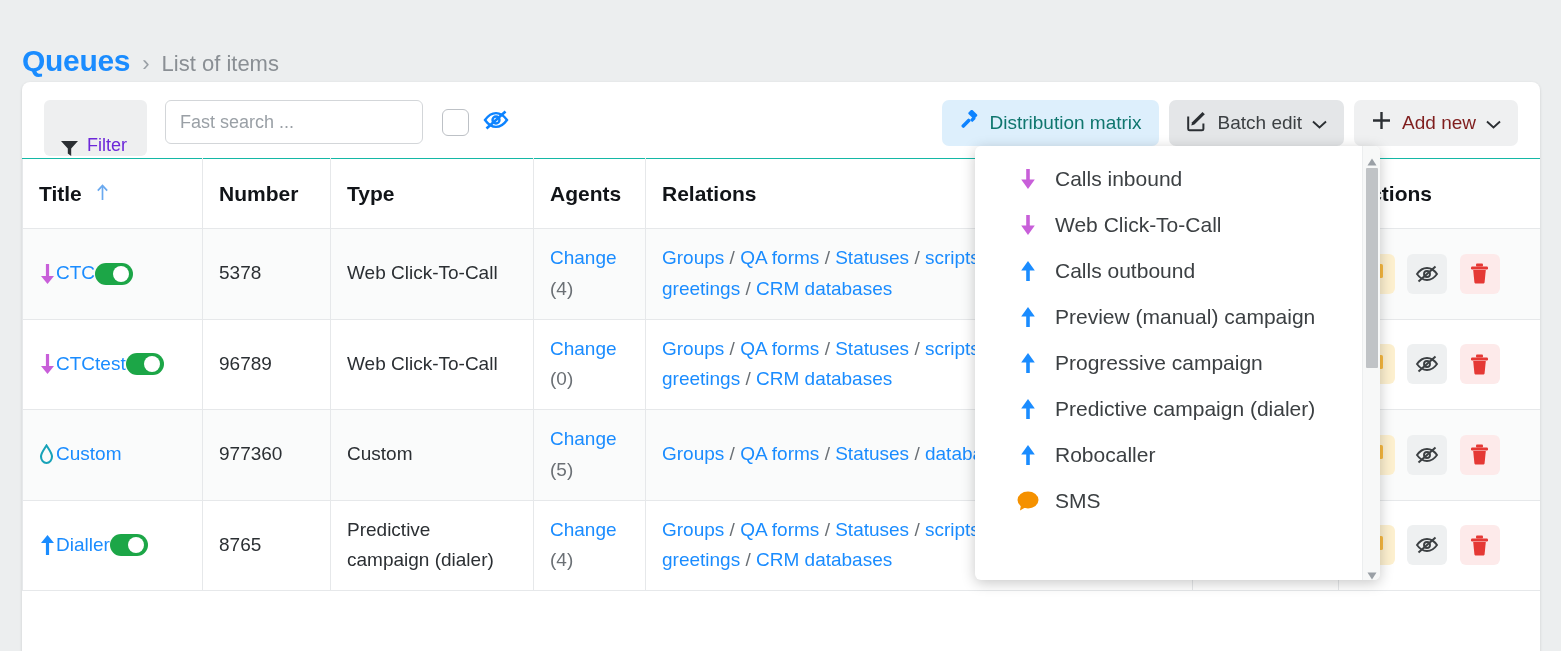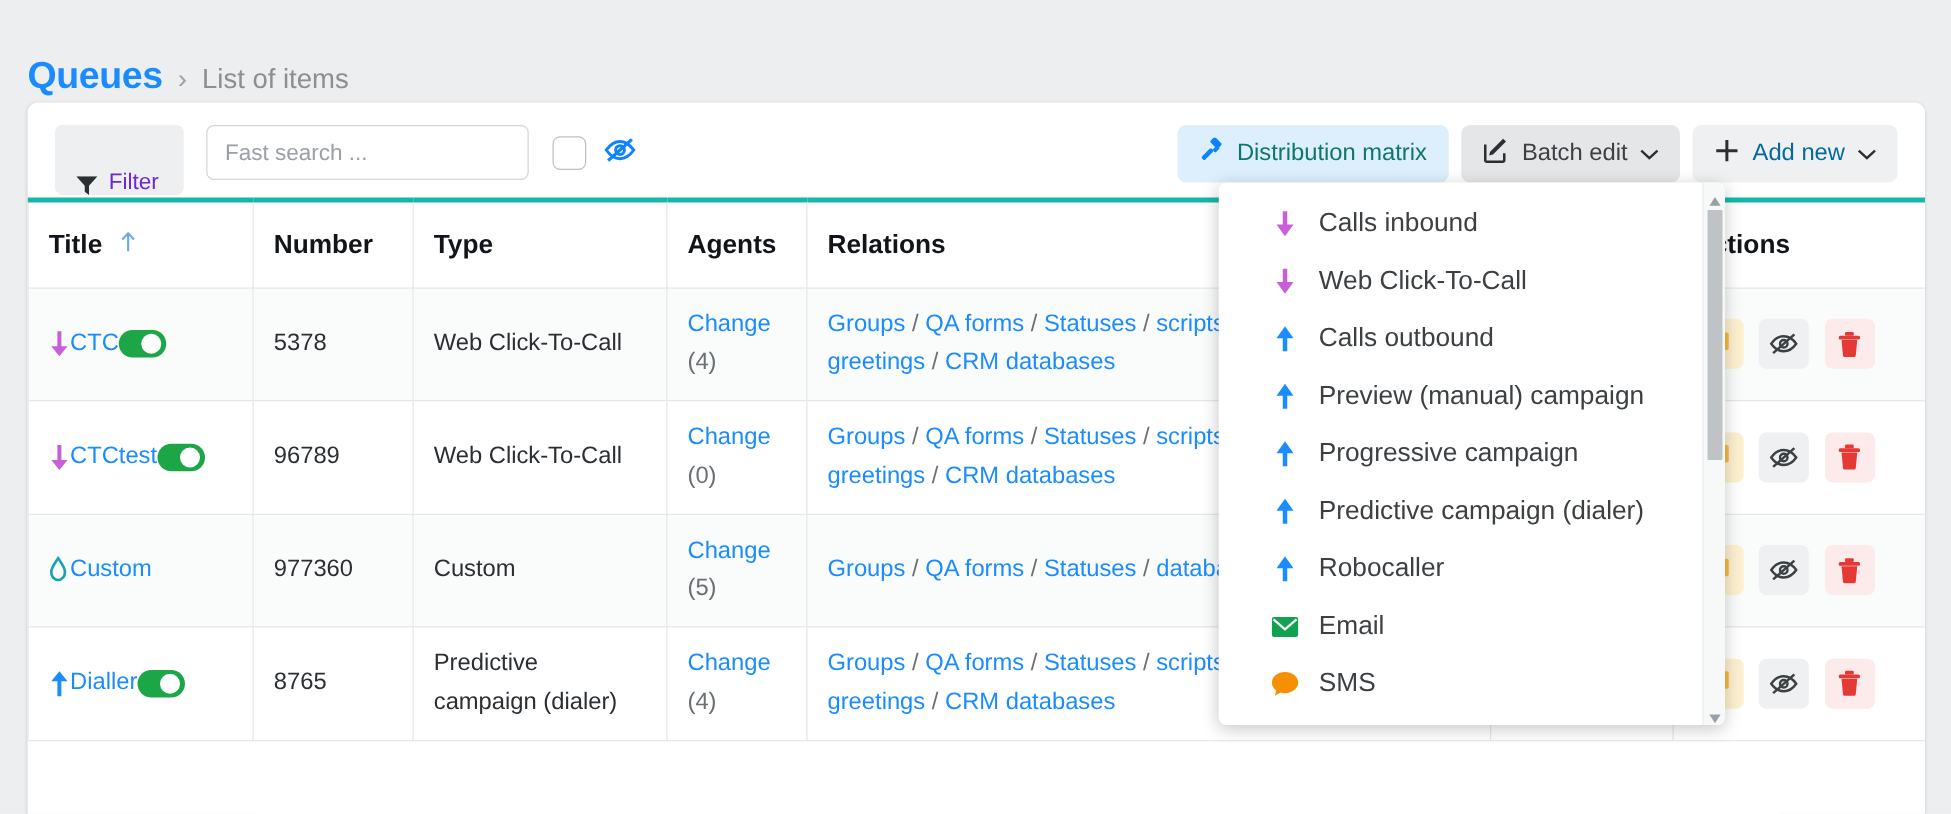--- a/index.html
+++ b/index.html
@@ -80,34 +80,34 @@
     position: relative;
   }
   .btn-batch::after {
     content: ""; position: absolute;
     left: 50%; bottom: -9px; margin-left: -9px;
     width: 0; height: 0;
     border-left: 9px solid transparent;
     border-right: 9px solid transparent;
     border-bottom: 9px solid #ffffff;
   }
-  .btn-add { background: #eff0f1; color: #0369a1; }
+  .btn-add { background: #eff0f1; color: #7f1d1d; }
   .caret { width: 15px; height: 9px; display: inline-block; }
 
   
   .tbl-wrap { position: relative; }
   table.grid { border-collapse: collapse; width: 1518px; table-layout: fixed; }
   table.grid th, table.grid td {
     border: 1px solid #e6e8ea;
     border-top: none; border-left: none;
     vertical-align: middle;
   }
   table.grid th:first-child, table.grid td:first-child { border-left: 1px solid #e6e8ea; }
   table.grid th {
-    border-top: 4px solid #14b8a6;
+    border-top: 1px solid #14b8a6;
     padding: 17px 16px;
     text-align: left;
     font-size: 21px; font-weight: bold; color: #111418;
     font-family: "Liberation Sans Narrow", "Liberation Sans", sans-serif;
     font-stretch: condensed;
     background: #fff;
     height: 70px;
   }
   table.grid td {
     padding: 14px 16px;
@@ -586,29 +586,20 @@
           <span class="dd-ico">
             <svg width="20" height="22" viewBox="0 0 20 22">
       <line x1="10" y1="21" x2="10" y2="8" stroke="#1a8cff" stroke-width="3.6"></line>
       <polygon points="3.2,10.5 16.8,10.5 10,1" fill="#1a8cff"></polygon>
             </svg>
           </span>
           <span>Robocaller</span>
         </div>
         <div class="dd-item">
           <span class="dd-ico">
-            <svg width="22" height="17" viewBox="0 0 22 17">
-      <rect x="0.5" y="0.5" width="21" height="16" rx="1.8" fill="#12a150"></rect>
-      <polyline points="1.8,2.5 11,10.5 20.2,2.5" fill="none" stroke="#ffffff" stroke-width="1.8"></polyline>
-            </svg>
-          </span>
-          <span>Email</span>
-        </div>
-        <div class="dd-item">
-          <span class="dd-ico">
             <svg width="22" height="20" viewBox="0 0 22 20">
       <ellipse cx="11" cy="9" rx="10.5" ry="8.5" fill="#f59100"></ellipse>
       <polygon points="4,14 3,19.5 9,16" fill="#f59100"></polygon>
             </svg>
           </span>
           <span>SMS</span>
         </div>
       </div>
     <div class="dd-bar">
       <span class="arr arr-up">

